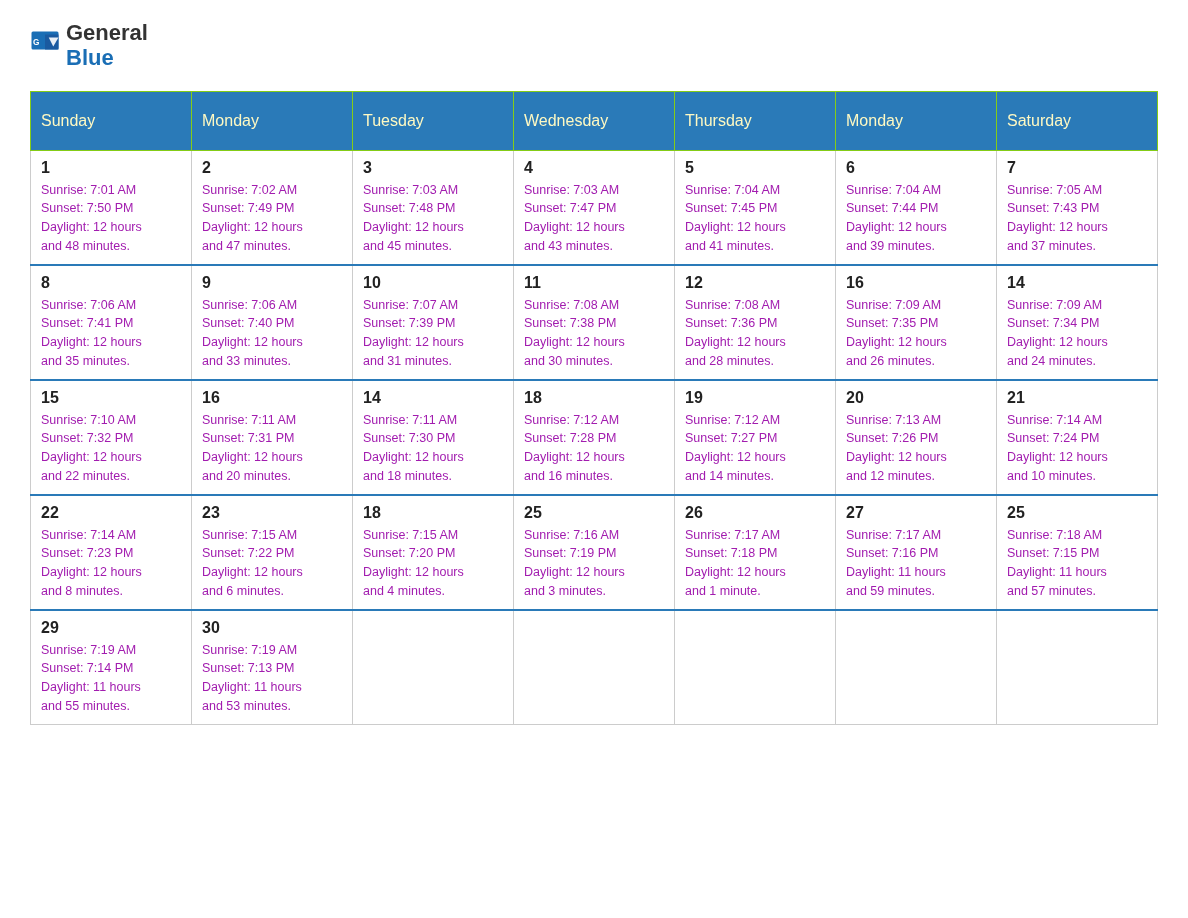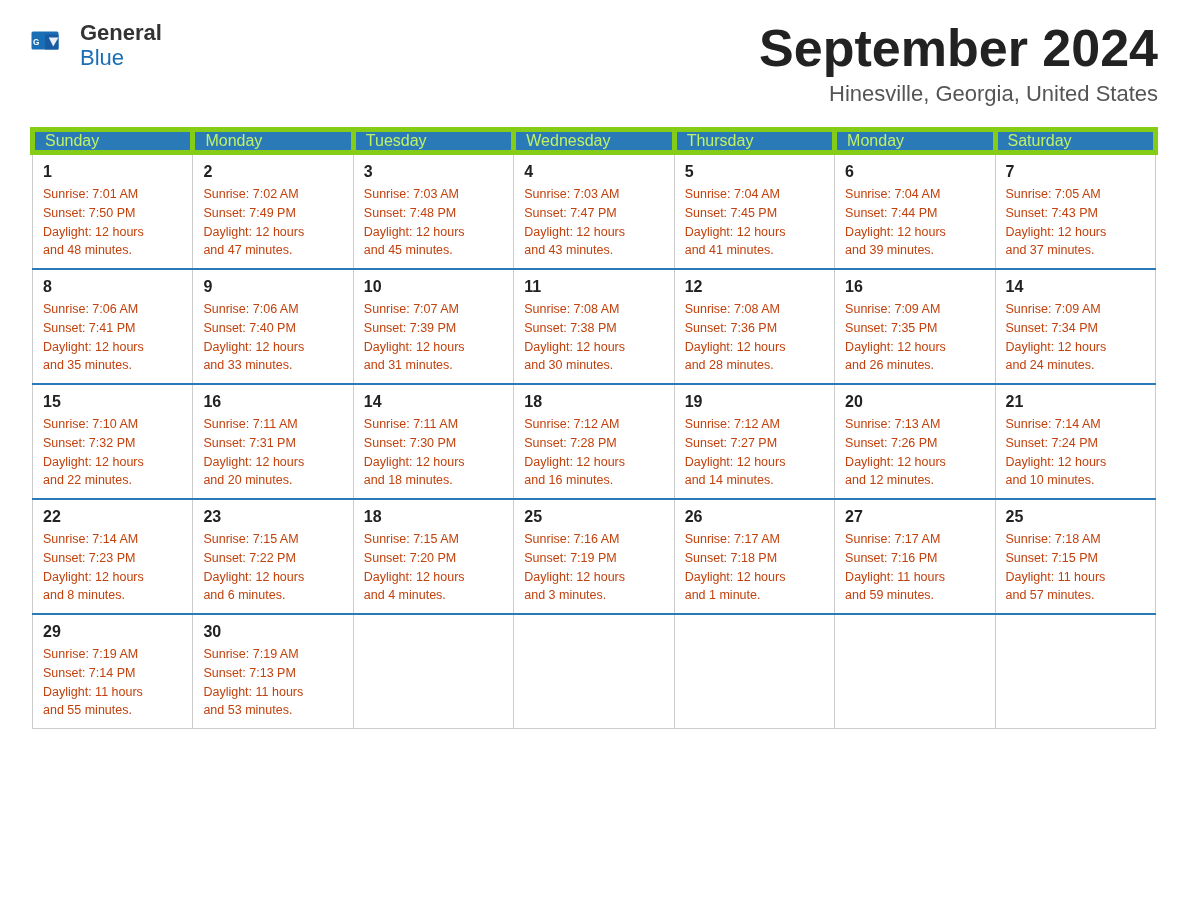--- a/index.html
+++ b/index.html
@@ -39,72 +39,68 @@
       color: #555;
       margin-top: 4px;
     }
     .calendar-table {
       width: 100%;
       border-collapse: collapse;
       border: 1px solid #999;
     }
     .calendar-table th {
       background-color: #2a7ab8;
-      color: #bef264;
+      color: #fef9c3;
       font-size: 16px;
       font-weight: normal;
-      padding: 0 10px;
+      padding: 20px 10px;
       text-align: left;
-      border: 5px solid #84cc16;
+      border: 1px solid #84cc16;
     }
     .calendar-table td {
       vertical-align: top;
       padding: 8px 10px;
       border: 1px solid #cccccc;
       width: 14.28%;
       min-height: 100px;
       background: #ffffff;
     }
     .day-number {
       font-size: 16px;
       font-weight: bold;
       color: #222;
       margin-bottom: 4px;
     }
     .day-info {
       font-size: 12.5px;
-      color: #c2410c;
+      color: #a21caf;
       line-height: 1.5;
     }
     .empty-cell {
       background: #f9f9f9;
     }
     .row-divider td {
       border-top: 2px solid #2a7ab8;
     }
   </style>
 </head>
 <body>
 
 <div class="header-section">
   <div class="logo-area">
     <svg class="logo-icon" viewBox="0 0 40 40">
       <rect x="2" y="2" width="36" height="24" rx="2" fill="#1a6eb5"></rect>
       <polygon points="20,6 38,6 38,26 20,26" fill="#1a5aa0"></polygon>
       <text x="4" y="20" font-family="Arial" font-weight="bold" font-size="11" fill="white">G</text>
       <polygon points="25,10 38,10 31,22" fill="#ffffff" opacity="0.9"></polygon>
     </svg>
-    <div style="margin-left:18px;">
+    <div style="margin-left:4px;">
       <div style="font-size:22px; font-weight:bold; color:#333; line-height:1.15;">General</div>
-      <div style="font-size:22px; font-weight:normal; color:#1a6eb5; line-height:1.15;">Blue</div>
+      <div style="font-size:22px; font-weight:bold; color:#1a6eb5; line-height:1.15;">Blue</div>
     </div>
-  </div>
-  <div class="title-area">
-    <div class="calendar-title">September 2024</div>
-    <div class="calendar-subtitle">Hinesville, Georgia, United States</div>
   </div>
 </div>
 
 <table class="calendar-table">
   <thead>
     <tr>
       <th>Sunday</th>
       <th>Monday</th>
       <th>Tuesday</th>
       <th>Wednesday</th>

